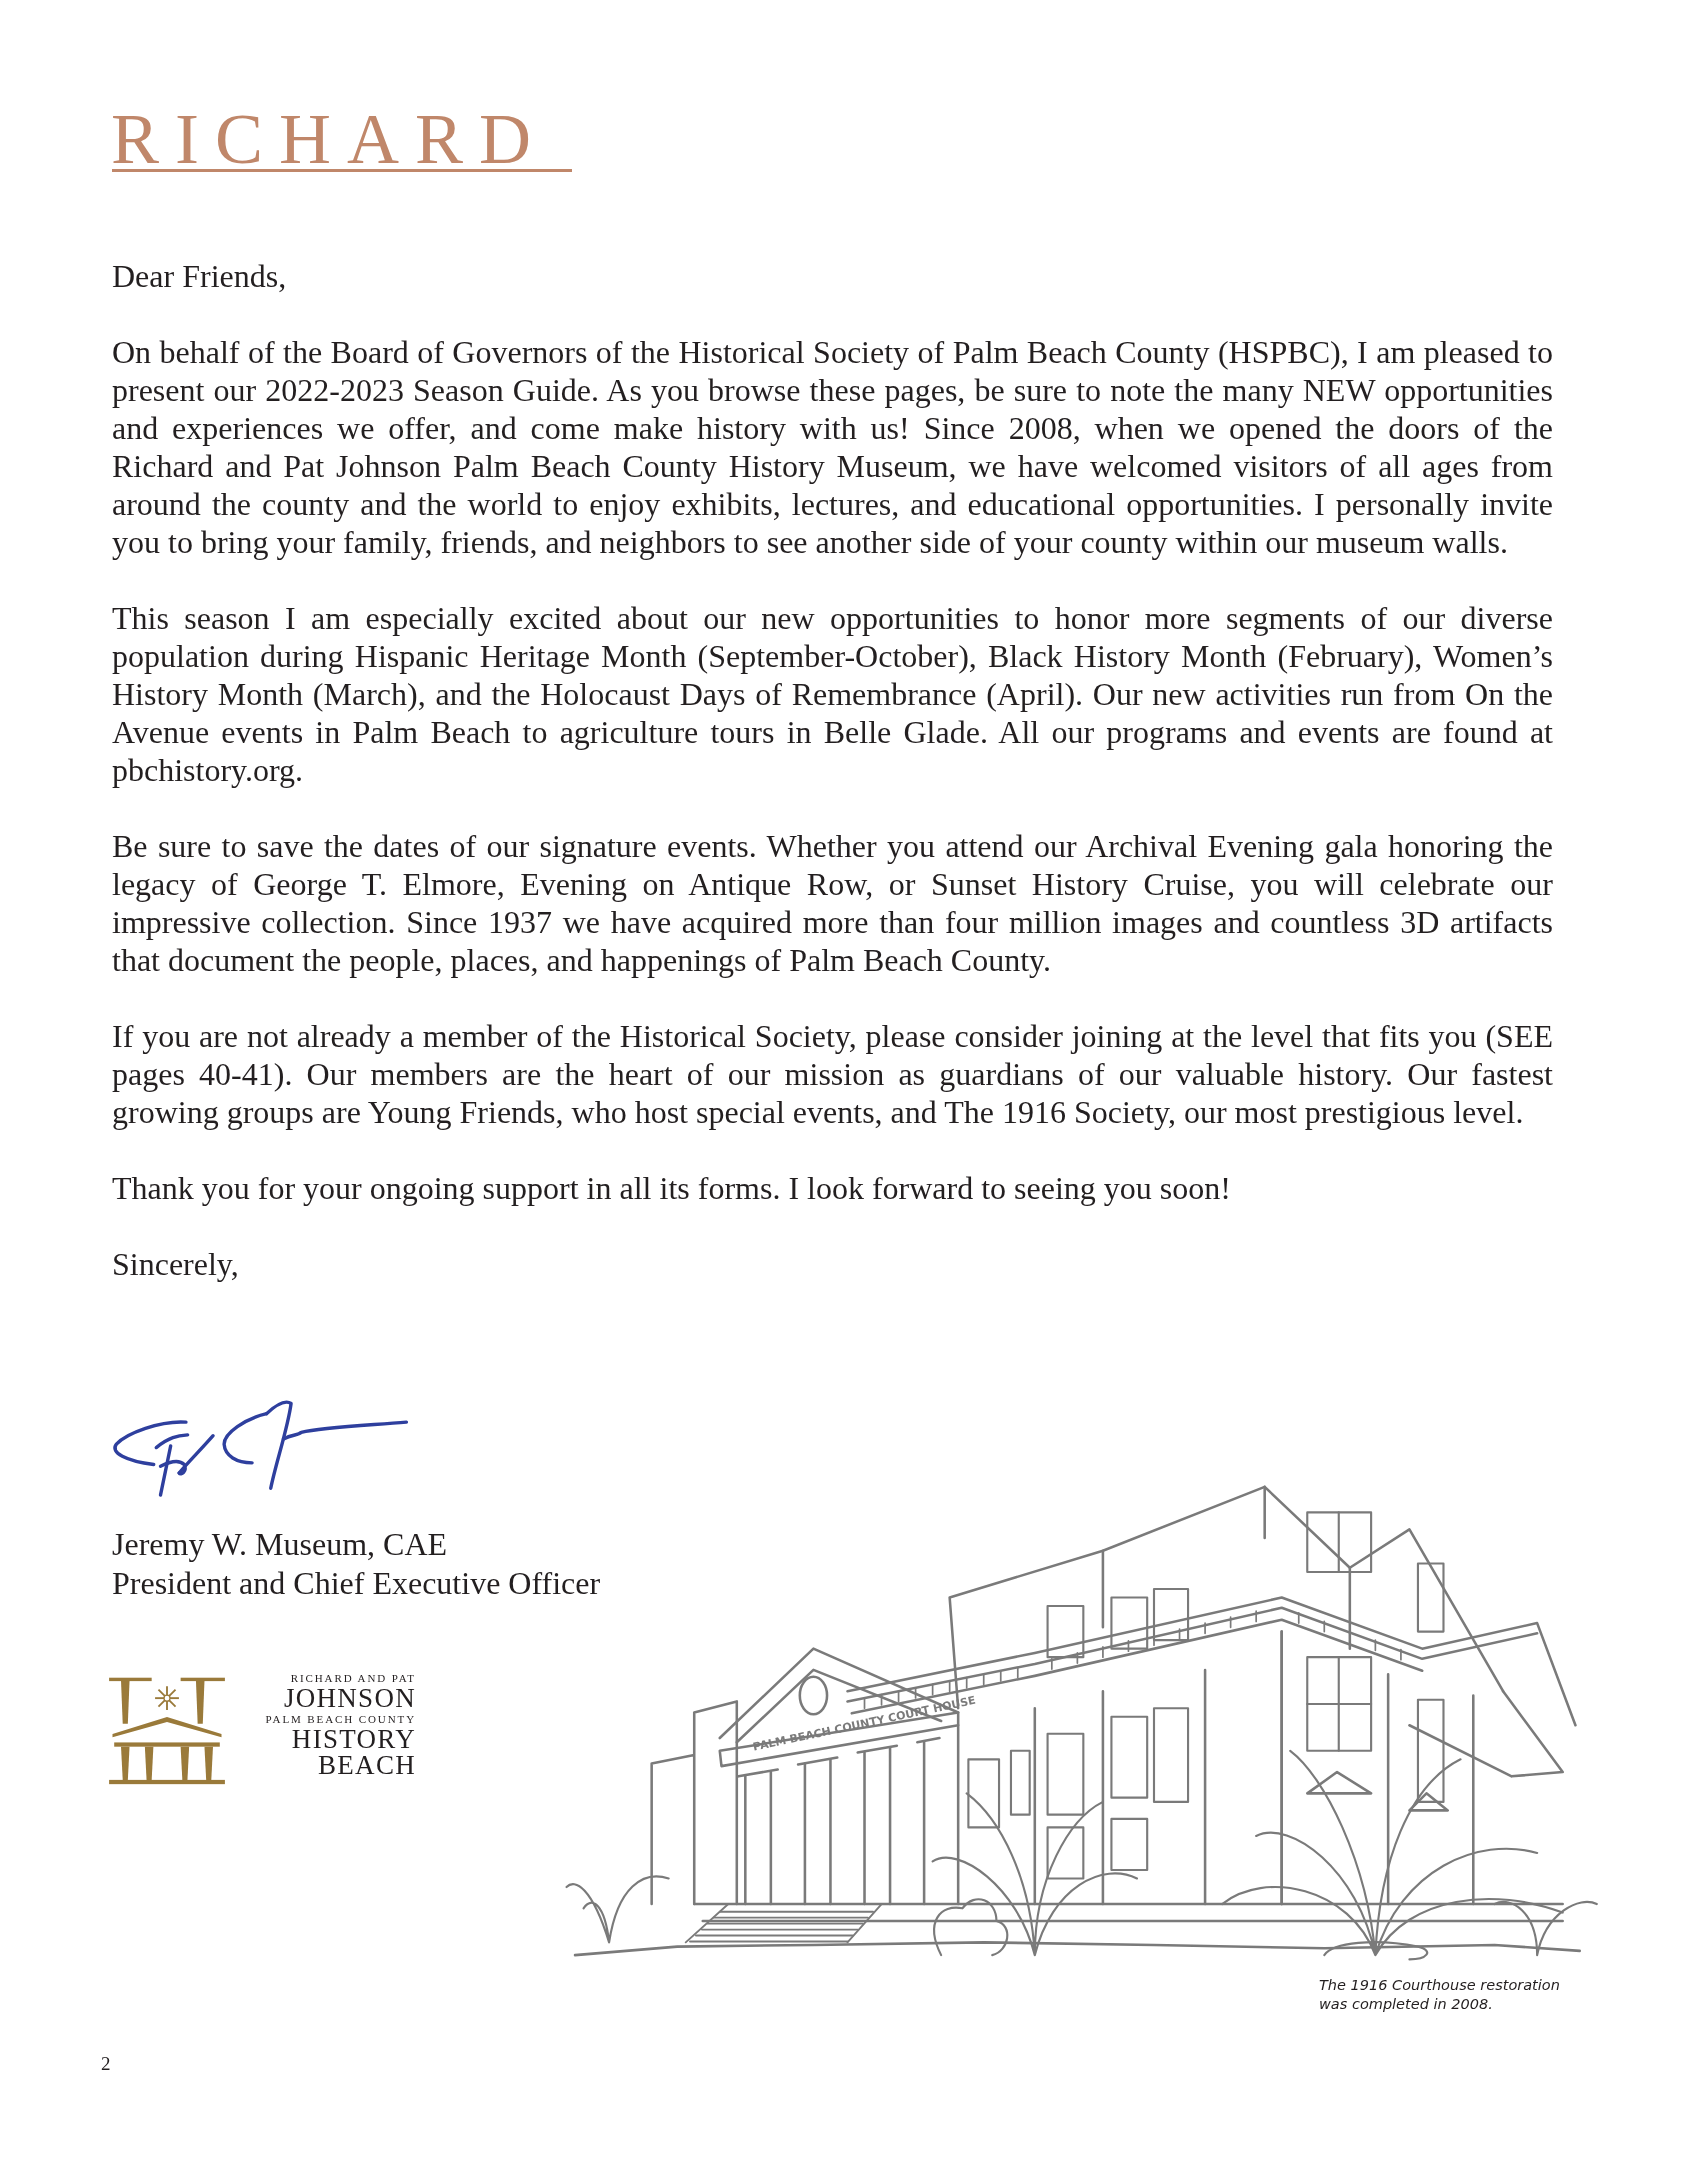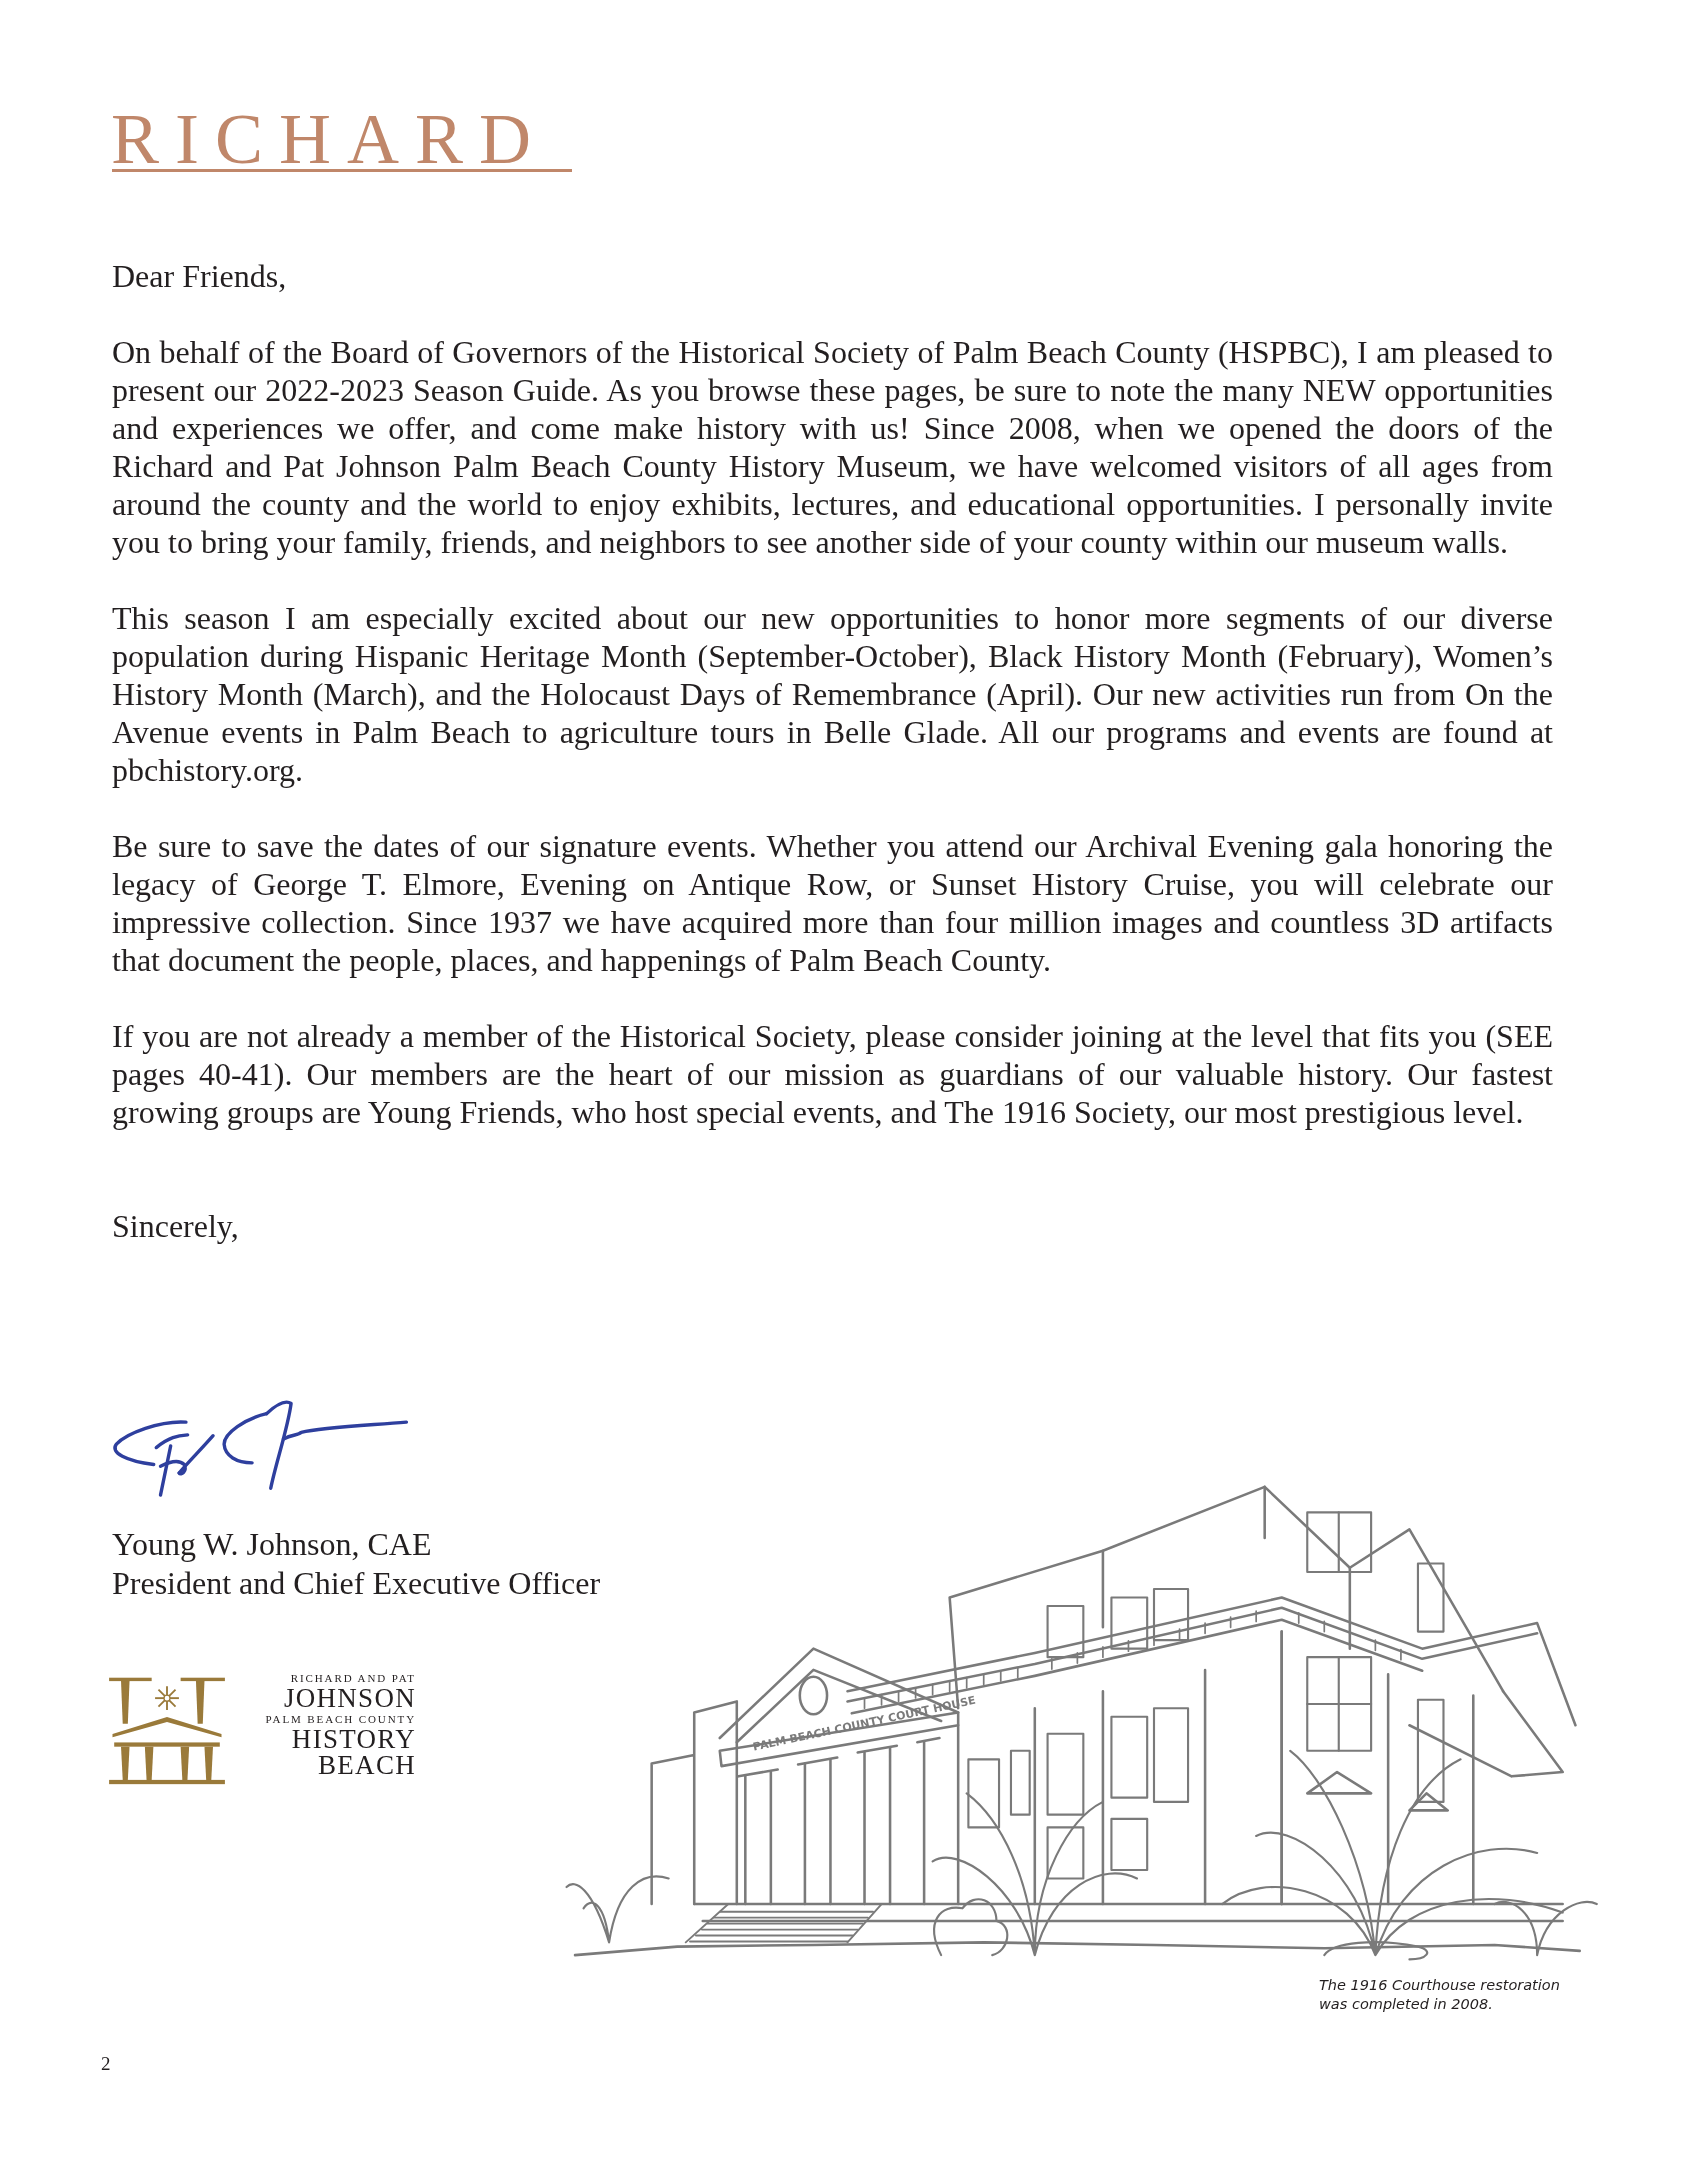--- a/index.html
+++ b/index.html
@@ -43,39 +43,40 @@
   <p>Dear Friends,</p>
   <div class="gap"></div>
   <p>On behalf of the Board of Governors of the Historical Society of Palm Beach County (HSPBC), I am pleased to present our 2022-2023 Season Guide. As you browse these pages, be sure to note the many NEW opportunities and experiences we offer, and come make history with us! Since 2008, when we opened the doors of the Richard and Pat Johnson Palm Beach County History Museum, we have welcomed visitors of all ages from around the county and the world to enjoy exhibits, lectures, and educational opportunities. I personally invite you to bring your family, friends, and neighbors to see another side of your county within our museum walls.</p>
   <div class="gap"></div>
   <p>This season I am especially excited about our new opportunities to honor more segments of our diverse population during Hispanic Heritage Month (September-October), Black History Month (February), Women’s History Month (March), and the Holocaust Days of Remembrance (April). Our new activities run from On the Avenue events in Palm Beach to agriculture tours in Belle Glade. All our programs and events are found at pbchistory.org.</p>
   <div class="gap"></div>
   <p>Be sure to save the dates of our signature events. Whether you attend our Archival Evening gala honoring the legacy of George T. Elmore, Evening on Antique Row, or Sunset History Cruise, you will celebrate our impressive collection. Since 1937 we have acquired more than four million images and countless 3D artifacts that document the people, places, and happenings of Palm Beach County.</p>
   <div class="gap"></div>
   <p>If you are not already a member of the Historical Society, please consider joining at the level that fits you (SEE pages 40-41). Our members are the heart of our mission as guardians of our valuable history. Our fastest growing groups are Young Friends, who host special events, and The 1916 Society, our most prestigious level.</p>
   <div class="gap"></div>
+  <p>Thank you for your ongoing support in all its forms.  I look forward to seeing you soon!</p>
   <div class="gap"></div>
   <p>Sincerely,</p>
 </div>
 
 <svg class="signature" viewBox="0 0 370 125">
   <g fill="none" stroke="#2e3f9e" stroke-width="4" stroke-linecap="round" stroke-linejoin="round">
     <path d="M 90 32 C 60 30, 20 45, 8 58 C 0 68, 20 78, 52 82"></path>
     <path d="M 55 62 C 70 50, 80 48, 92 47"></path>
     <path d="M 72 60 L 60 118"></path>
     <path d="M 60 84 C 72 78, 82 76, 88 82 C 92 90, 84 95, 82 92"></path>
     <path d="M 82 92 C 92 80, 108 64, 122 48"></path>
     <path d="M 185 22 C 160 28, 135 45, 135 58 C 136 72, 150 80, 168 80"></path>
     <path d="M 185 22 C 198 10, 208 6, 214 10 C 210 40, 196 80, 190 110"></path>
     <path d="M 205 52 C 215 46, 222 48, 226 44 C 250 38, 300 36, 350 32"></path>
   </g>
 </svg>
 
 <div class="signer">
-  <div>Young W. Johnson, CAE</div>
+  <div>Jeremy W. Museum, CAE</div>
   <div>President and Chief Executive Officer</div>
 </div>
 
 <div class="logo">
   <svg class="logo-mark" viewBox="0 0 136 128">
     <g fill="#9a7a3a">
       <rect x="0" y="2" width="50" height="4"></rect>
       <rect x="84" y="2" width="52" height="4"></rect>
       <path d="M 14 6 L 24 6 L 22 56 L 16 56 Z"></path>
       <path d="M 102 6 L 112 6 L 110 56 L 104 56 Z"></path>

